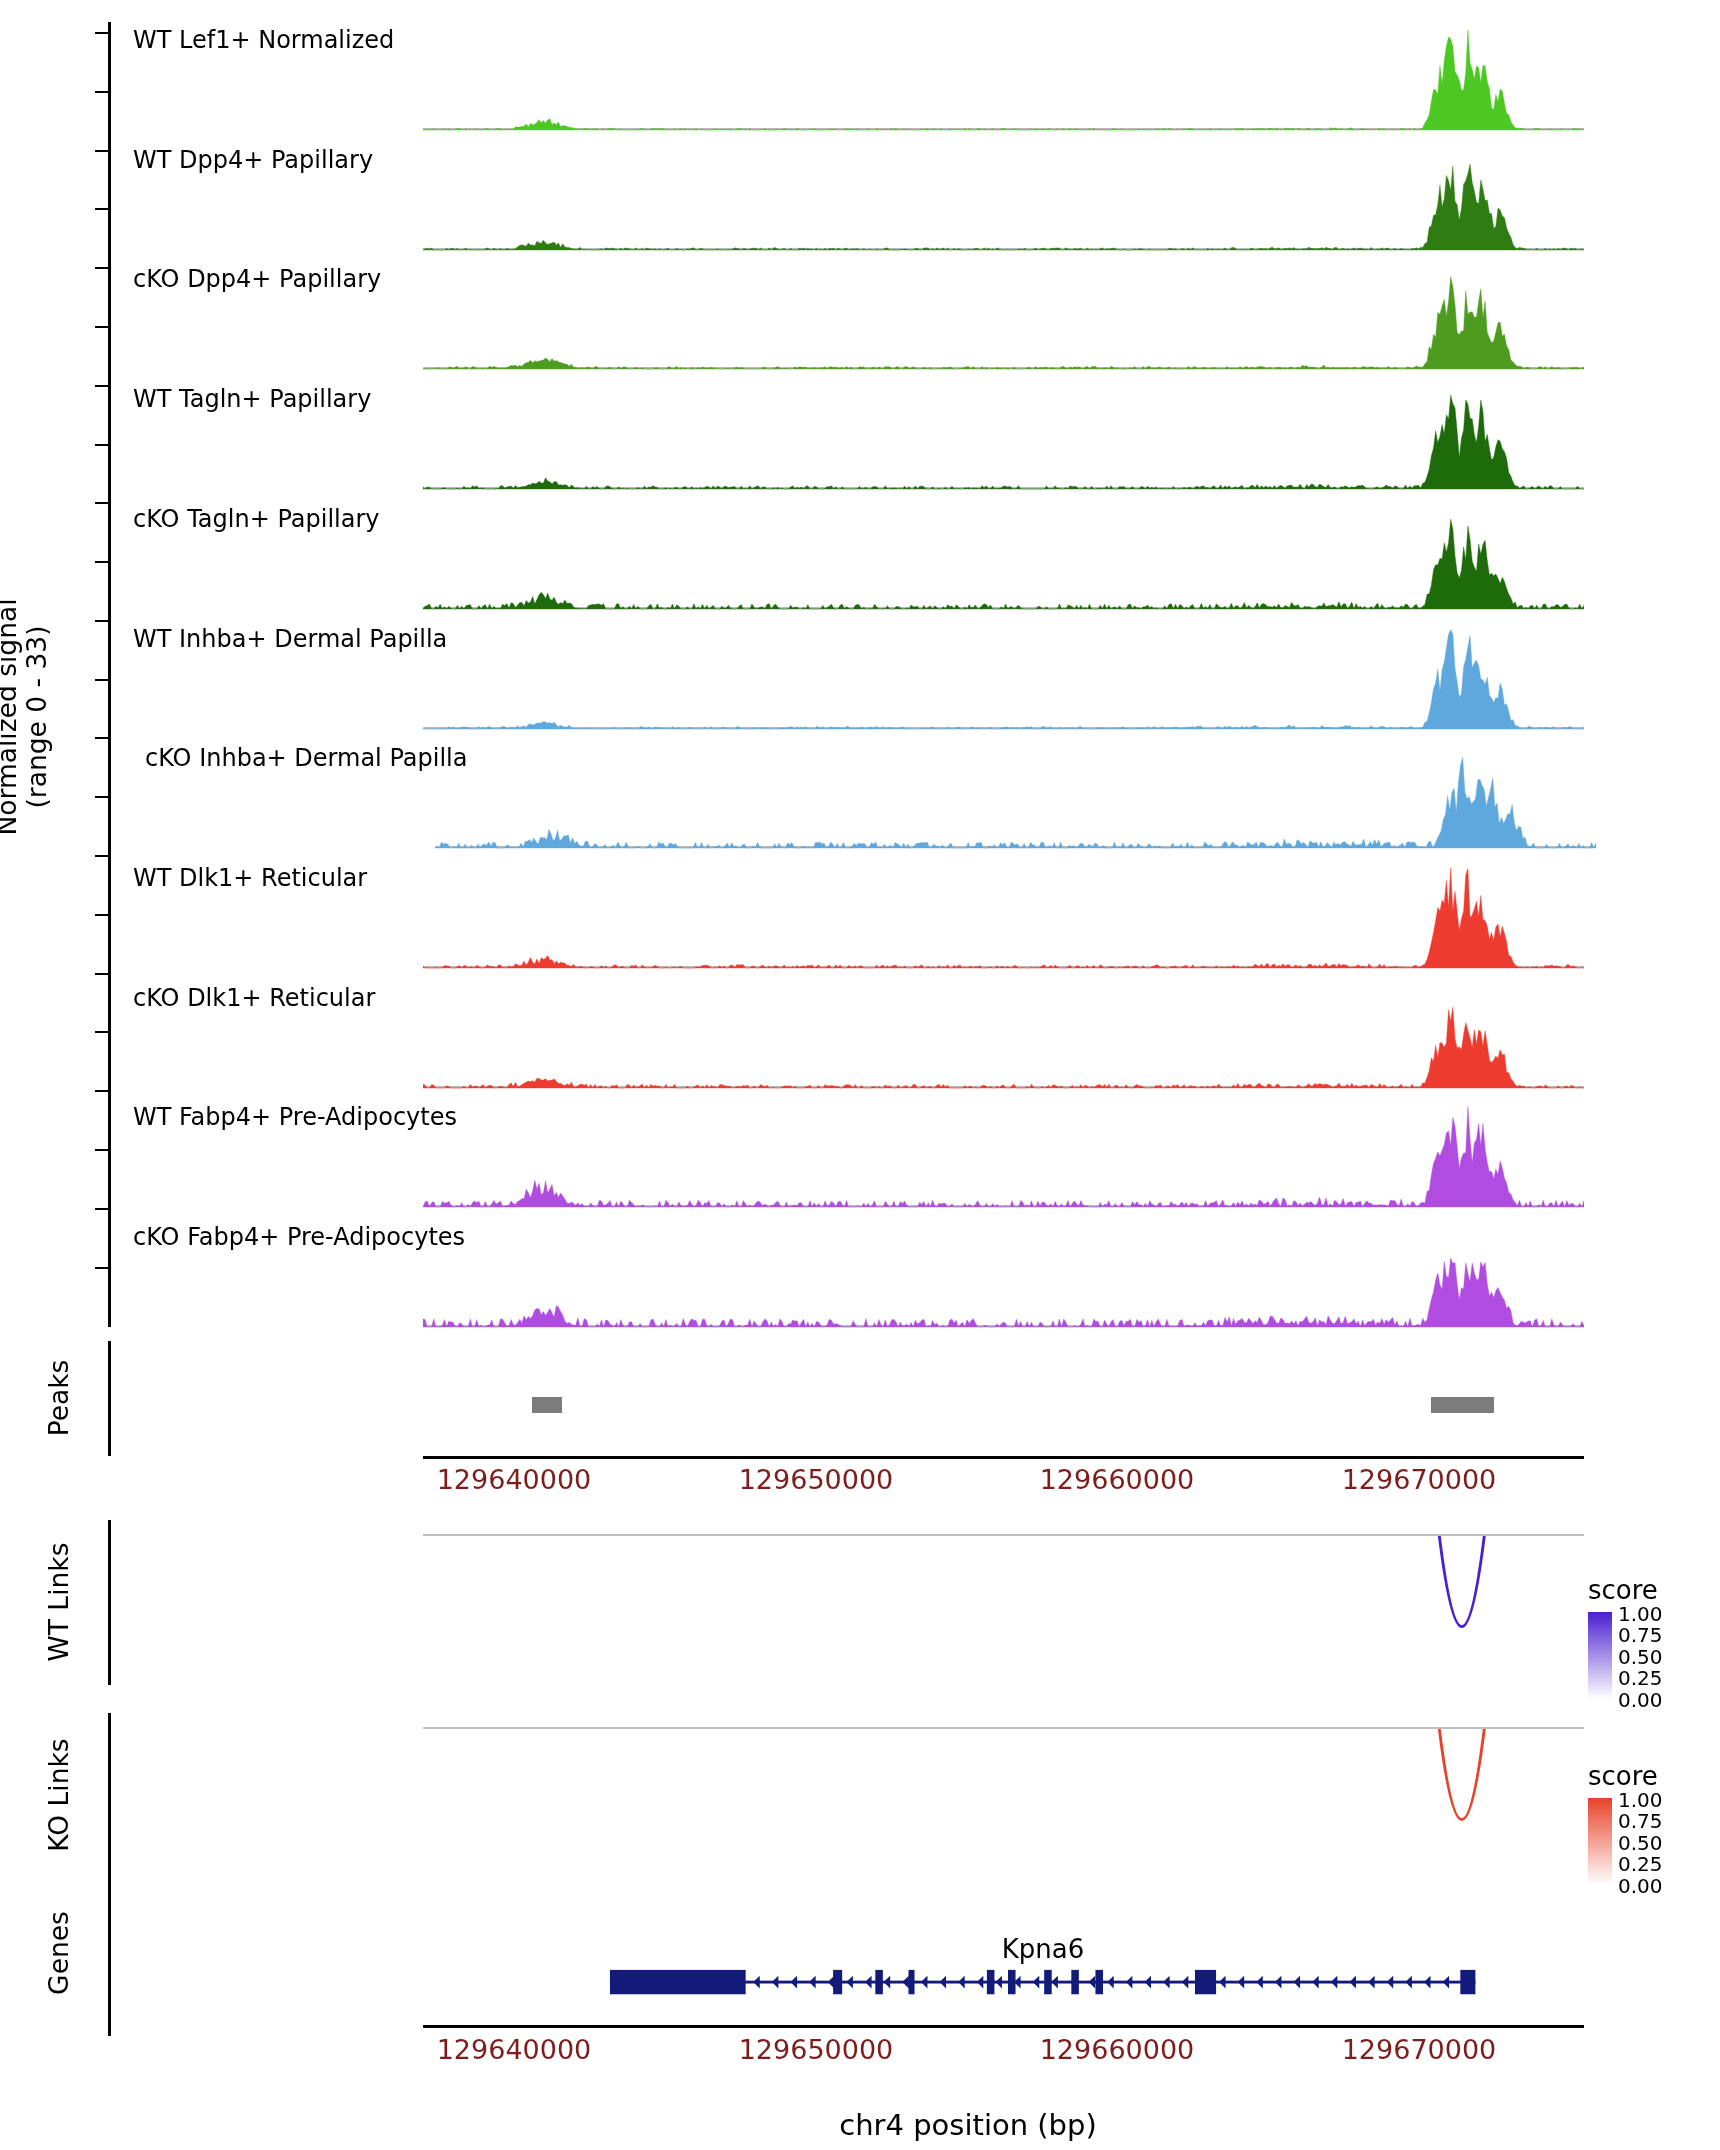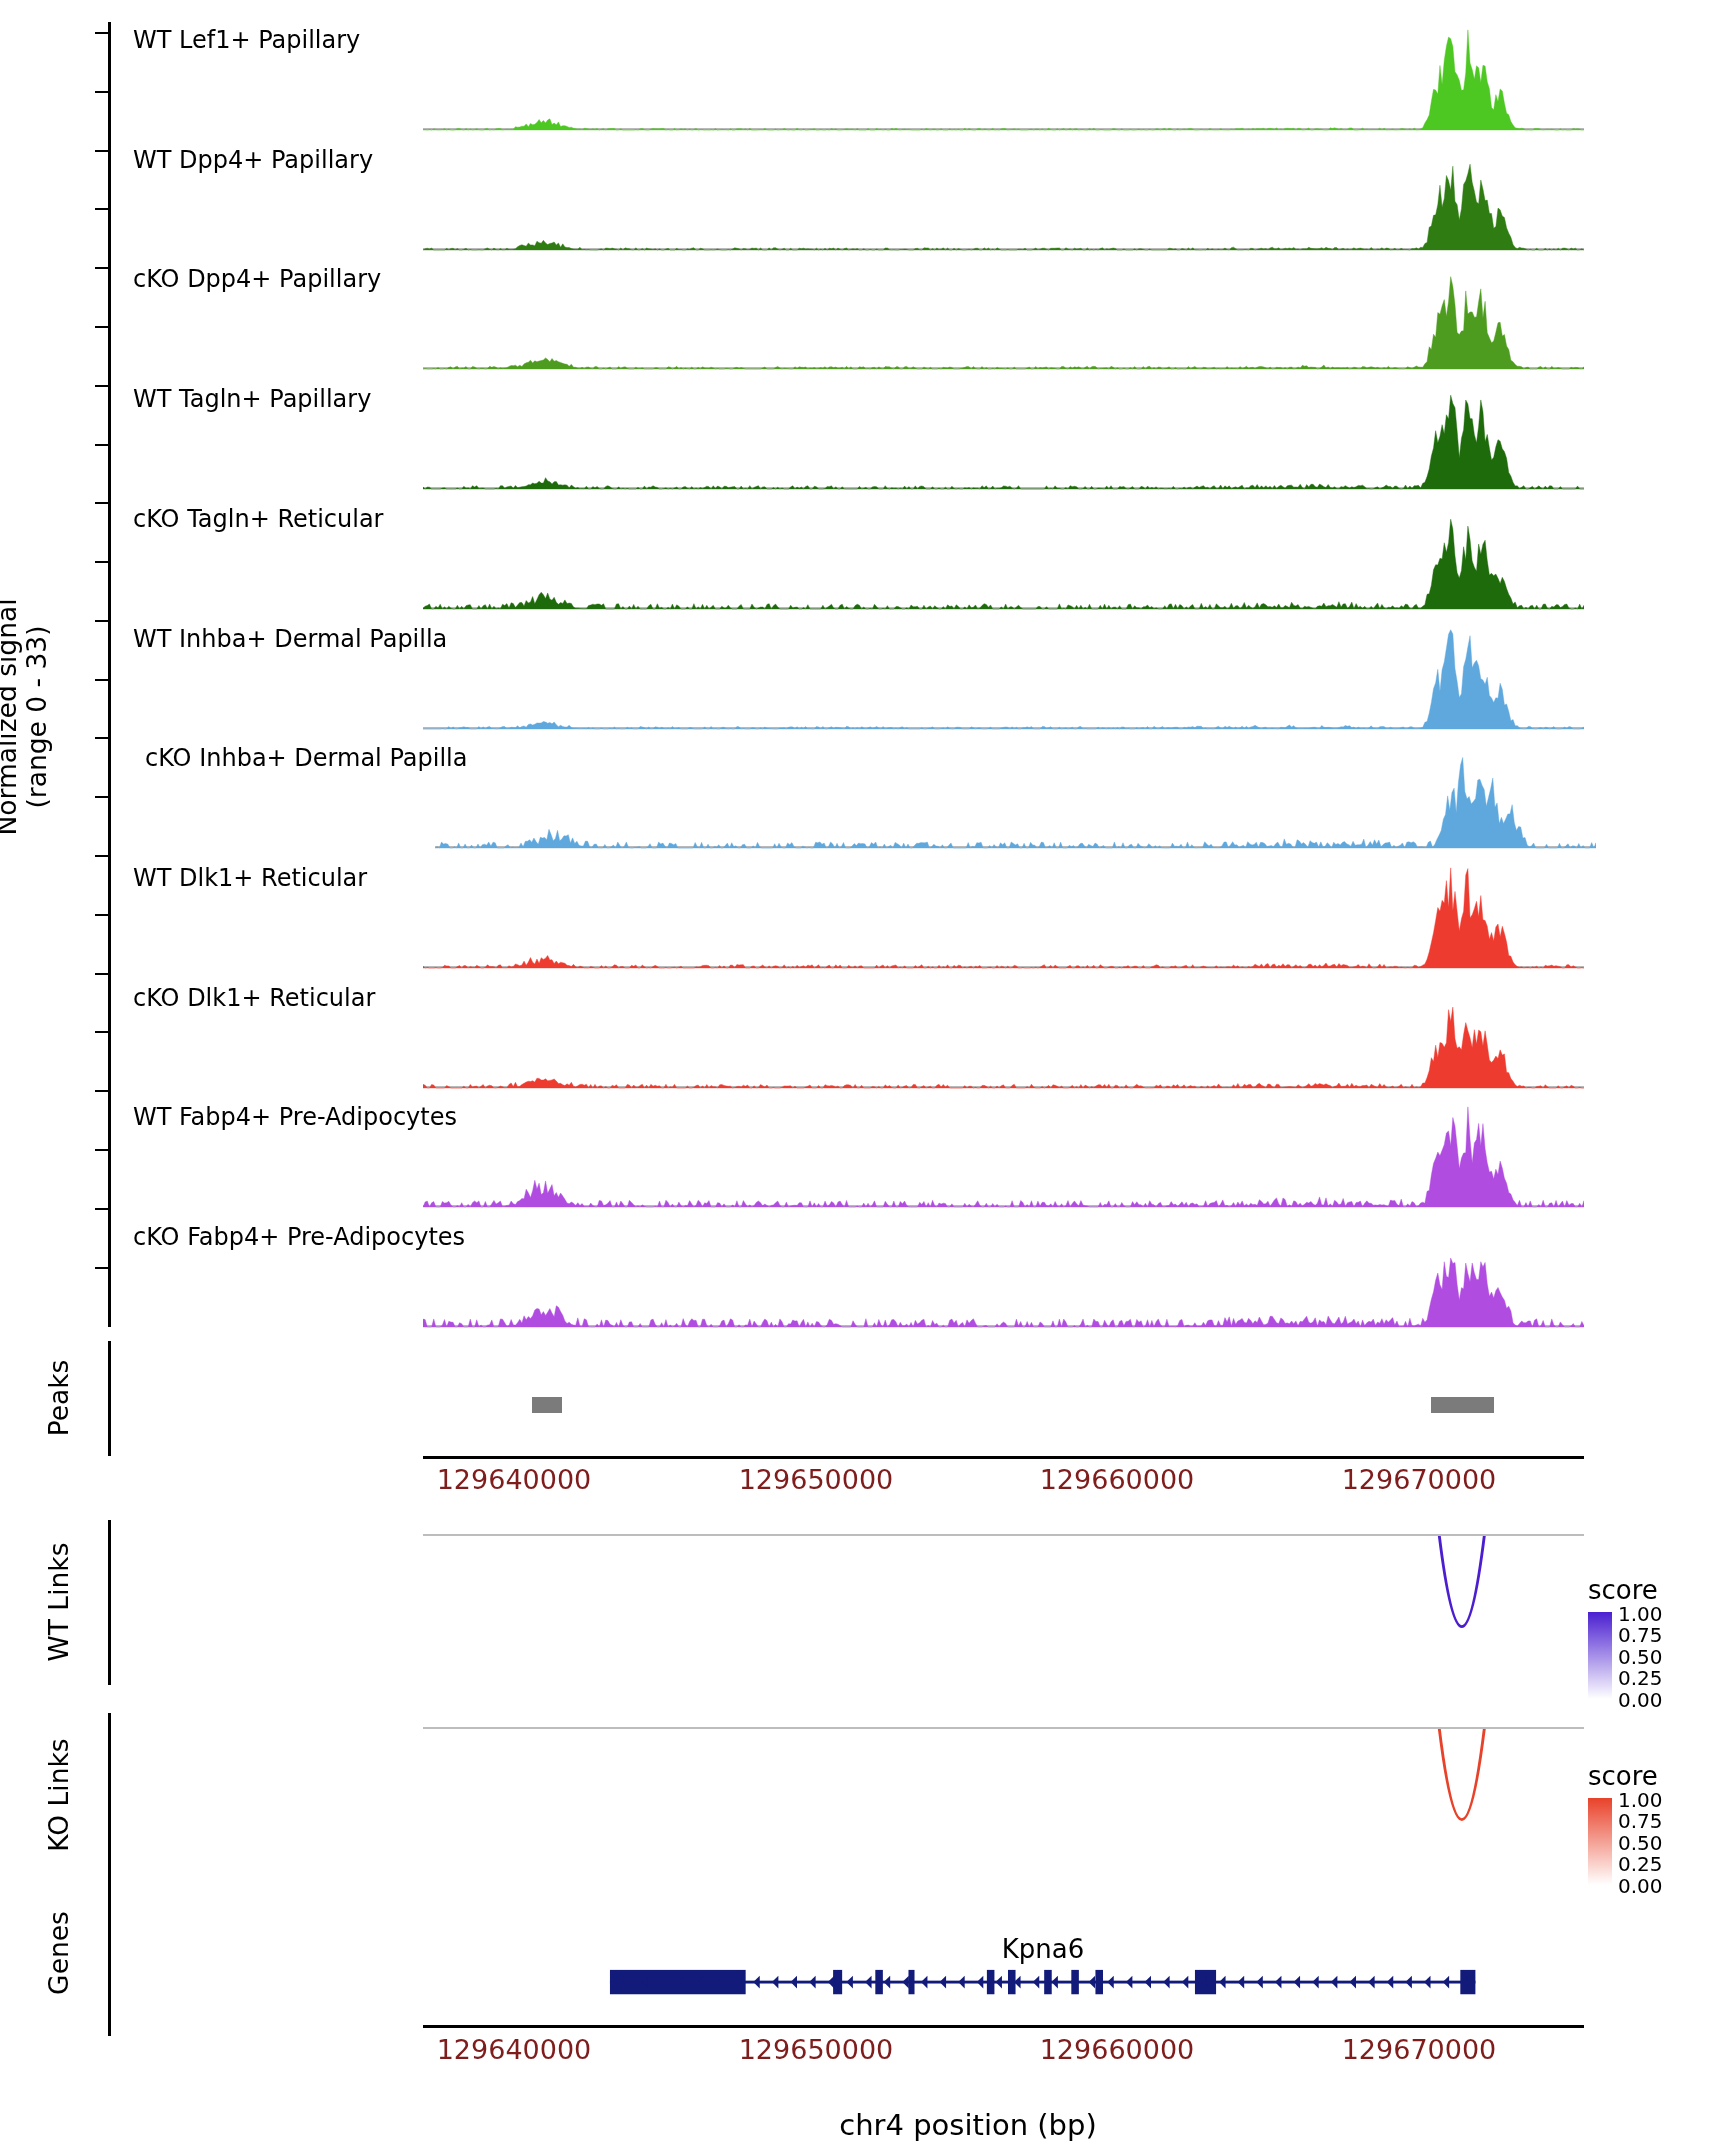--- a/index.html
+++ b/index.html
@@ -112,21 +112,21 @@
         <div class="cov-tick" style="top: 892px;"></div>
         <div class="cov-tick" style="top: 951px;"></div>
         <div class="cov-tick" style="top: 1009px;"></div>
         <div class="cov-tick" style="top: 1068px;"></div>
         <div class="cov-tick" style="top: 1127px;"></div>
         <div class="cov-tick" style="top: 1186px;"></div>
         <div class="cov-tick" style="top: 1245px;"></div>
       </div>
     <div id="tracks">
         <div class="track" style="top: 0px;">
-          <div class="track-label">WT Lef1+ Papillary</div>
+          <div class="track-label">WT Lef1+ Normalized</div>
           <div class="track-plot">
             <div class="baseline"></div>
             <svg viewBox="0 0 1620 165" preserveAspectRatio="none">
               <path d="M0,151 L0.0,150.6 L3.0,150.4 L6.0,151.0 L9.0,150.0 L12.0,151.0 L15.0,149.4 L18.0,150.3 L21.0,150.7 L24.0,150.6 L27.0,150.4 L30.0,149.1 L33.0,151.0 L36.0,149.5 L39.0,151.0 L42.0,151.0 L45.0,150.6 L48.0,148.8 L51.0,148.8 L54.0,150.2 L57.0,151.0 L60.0,149.0 L63.0,151.0 L66.0,149.5 L69.0,151.0 L72.0,150.4 L75.0,149.1 L78.0,150.6 L81.0,151.0 L84.0,151.0 L87.0,149.2 L90.0,148.8 L93.0,151.0 L96.0,150.3 L99.0,150.9 L102.0,149.4 L105.0,149.0 L108.0,148.8 L111.0,150.8 L114.0,150.3 L117.0,149.9 L120.0,150.3 L123.0,150.0 L126.0,149.9 L129.0,146.4 L132.0,147.1 L135.0,146.9 L138.0,145.6 L141.0,145.9 L144.0,142.5 L147.0,146.4 L150.0,141.8 L153.0,143.6 L156.0,143.1 L159.0,140.4 L162.0,136.4 L165.0,140.9 L168.0,137.7 L171.0,141.4 L174.0,137.1 L177.0,135.4 L180.0,143.2 L183.0,141.4 L186.0,143.6 L189.0,139.8 L192.0,146.2 L195.0,144.9 L198.0,145.0 L201.0,146.1 L204.0,147.4 L207.0,147.0 L210.0,148.5 L213.0,149.1 L216.0,149.8 L219.0,149.5 L222.0,150.6 L225.0,148.7 L228.0,148.8 L231.0,149.6 L234.0,150.1 L237.0,149.4 L240.0,149.9 L243.0,149.0 L246.0,151.0 L249.0,149.7 L252.0,149.1 L255.0,151.0 L258.0,149.3 L261.0,148.9 L264.0,148.9 L267.0,148.9 L270.0,151.0 L273.0,150.6 L276.0,149.4 L279.0,151.0 L282.0,151.0 L285.0,151.0 L288.0,151.0 L291.0,151.0 L294.0,151.0 L297.0,150.3 L300.0,151.0 L303.0,149.4 L306.0,148.9 L309.0,150.4 L312.0,151.0 L315.0,151.0 L318.0,149.7 L321.0,148.9 L324.0,149.3 L327.0,149.3 L330.0,149.4 L333.0,149.0 L336.0,148.9 L339.0,151.0 L342.0,150.1 L345.0,151.0 L348.0,151.0 L351.0,148.9 L354.0,151.0 L357.0,150.4 L360.0,149.2 L363.0,150.0 L366.0,149.3 L369.0,151.0 L372.0,149.5 L375.0,151.0 L378.0,150.2 L381.0,148.8 L384.0,151.0 L387.0,150.3 L390.0,150.4 L393.0,151.0 L396.0,150.6 L399.0,151.0 L402.0,150.4 L405.0,151.0 L408.0,149.0 L411.0,151.0 L414.0,150.5 L417.0,150.1 L420.0,150.4 L423.0,150.3 L426.0,151.0 L429.0,149.4 L432.0,151.0 L435.0,151.0 L438.0,149.3 L441.0,149.4 L444.0,149.1 L447.0,150.5 L450.0,149.3 L453.0,151.0 L456.0,148.7 L459.0,151.0 L462.0,151.0 L465.0,151.0 L468.0,150.6 L471.0,150.5 L474.0,150.6 L477.0,148.9 L480.0,150.6 L483.0,151.0 L486.0,151.0 L489.0,151.0 L492.0,149.5 L495.0,151.0 L498.0,150.5 L501.0,150.5 L504.0,148.8 L507.0,150.3 L510.0,151.0 L513.0,150.3 L516.0,151.0 L519.0,151.0 L522.0,148.7 L525.0,150.5 L528.0,151.0 L531.0,149.7 L534.0,151.0 L537.0,151.0 L540.0,149.9 L543.0,150.1 L546.0,149.1 L549.0,151.0 L552.0,151.0 L555.0,150.0 L558.0,151.0 L561.0,151.0 L564.0,150.0 L567.0,151.0 L570.0,148.8 L573.0,150.3 L576.0,149.4 L579.0,151.0 L582.0,151.0 L585.0,150.6 L588.0,150.1 L591.0,149.3 L594.0,149.8 L597.0,149.9 L600.0,149.8 L603.0,151.0 L606.0,148.9 L609.0,151.0 L612.0,151.0 L615.0,151.0 L618.0,151.0 L621.0,149.0 L624.0,151.0 L627.0,151.0 L630.0,151.0 L633.0,148.9 L636.0,150.3 L639.0,150.0 L642.0,151.0 L645.0,149.7 L648.0,151.0 L651.0,151.0 L654.0,148.7 L657.0,150.1 L660.0,148.7 L663.0,150.3 L666.0,151.0 L669.0,150.1 L672.0,149.6 L675.0,150.3 L678.0,149.8 L681.0,150.7 L684.0,151.0 L687.0,151.0 L690.0,151.0 L693.0,151.0 L696.0,149.7 L699.0,151.0 L702.0,149.0 L705.0,149.8 L708.0,151.0 L711.0,149.9 L714.0,149.6 L717.0,151.0 L720.0,150.6 L723.0,149.1 L726.0,151.0 L729.0,151.0 L732.0,151.0 L735.0,149.1 L738.0,151.0 L741.0,149.8 L744.0,151.0 L747.0,149.7 L750.0,151.0 L753.0,151.0 L756.0,148.7 L759.0,151.0 L762.0,148.8 L765.0,150.4 L768.0,151.0 L771.0,151.0 L774.0,149.1 L777.0,148.8 L780.0,151.0 L783.0,149.5 L786.0,149.9 L789.0,151.0 L792.0,150.4 L795.0,148.8 L798.0,151.0 L801.0,150.4 L804.0,151.0 L807.0,149.4 L810.0,148.8 L813.0,149.2 L816.0,151.0 L819.0,150.3 L822.0,150.0 L825.0,149.4 L828.0,150.5 L831.0,149.6 L834.0,151.0 L837.0,151.0 L840.0,151.0 L843.0,151.0 L846.0,150.1 L849.0,149.6 L852.0,151.0 L855.0,149.7 L858.0,149.6 L861.0,151.0 L864.0,149.5 L867.0,151.0 L870.0,150.7 L873.0,148.7 L876.0,150.2 L879.0,151.0 L882.0,151.0 L885.0,149.1 L888.0,151.0 L891.0,149.9 L894.0,149.0 L897.0,151.0 L900.0,150.1 L903.0,149.0 L906.0,151.0 L909.0,149.5 L912.0,149.3 L915.0,151.0 L918.0,150.3 L921.0,150.2 L924.0,151.0 L927.0,151.0 L930.0,148.8 L933.0,150.5 L936.0,148.7 L939.0,151.0 L942.0,151.0 L945.0,150.4 L948.0,150.4 L951.0,151.0 L954.0,151.0 L957.0,151.0 L960.0,151.0 L963.0,149.0 L966.0,149.5 L969.0,150.6 L972.0,151.0 L975.0,149.3 L978.0,151.0 L981.0,151.0 L984.0,151.0 L987.0,150.0 L990.0,151.0 L993.0,151.0 L996.0,150.5 L999.0,149.6 L1002.0,151.0 L1005.0,150.1 L1008.0,151.0 L1011.0,151.0 L1014.0,149.8 L1017.0,150.9 L1020.0,151.0 L1023.0,149.2 L1026.0,149.5 L1029.0,151.0 L1032.0,149.5 L1035.0,149.0 L1038.0,150.9 L1041.0,148.7 L1044.0,149.7 L1047.0,150.9 L1050.0,151.0 L1053.0,149.1 L1056.0,150.9 L1059.0,150.3 L1062.0,149.5 L1065.0,150.2 L1068.0,149.2 L1071.0,148.8 L1074.0,149.7 L1077.0,151.0 L1080.0,150.9 L1083.0,150.7 L1086.0,149.9 L1089.0,150.7 L1092.0,150.7 L1095.0,150.8 L1098.0,148.9 L1101.0,150.5 L1104.0,150.7 L1107.0,150.6 L1110.0,150.7 L1113.0,149.2 L1116.0,150.6 L1119.0,150.6 L1122.0,150.7 L1125.0,150.8 L1128.0,149.8 L1131.0,150.5 L1134.0,149.1 L1137.0,149.3 L1140.0,149.4 L1143.0,148.5 L1146.0,150.4 L1149.0,150.4 L1152.0,149.5 L1155.0,150.4 L1158.0,148.8 L1161.0,149.8 L1164.0,148.9 L1167.0,149.3 L1170.0,149.2 L1173.0,148.7 L1176.0,150.3 L1179.0,149.0 L1182.0,148.7 L1185.0,149.1 L1188.0,149.8 L1191.0,148.1 L1194.0,150.5 L1197.0,149.6 L1200.0,150.7 L1203.0,148.8 L1206.0,148.6 L1209.0,148.9 L1212.0,149.1 L1215.0,148.7 L1218.0,150.9 L1221.0,148.5 L1224.0,148.9 L1227.0,150.8 L1230.0,150.6 L1233.0,149.7 L1236.0,148.2 L1239.0,151.0 L1242.0,150.8 L1245.0,149.3 L1248.0,149.1 L1251.0,149.7 L1254.0,149.8 L1257.0,150.9 L1260.0,150.9 L1263.0,150.7 L1266.0,148.0 L1269.0,148.9 L1272.0,148.0 L1275.0,148.8 L1278.0,150.0 L1281.0,149.0 L1284.0,150.3 L1287.0,150.7 L1290.0,150.0 L1293.0,148.1 L1296.0,148.1 L1299.0,150.8 L1302.0,151.0 L1305.0,150.7 L1308.0,150.1 L1311.0,148.4 L1314.0,150.4 L1317.0,149.8 L1320.0,150.5 L1323.0,150.4 L1326.0,150.2 L1329.0,150.3 L1332.0,150.3 L1335.0,148.4 L1338.0,150.5 L1341.0,148.6 L1344.0,150.7 L1347.0,150.6 L1350.0,150.4 L1353.0,149.7 L1356.0,150.8 L1359.0,150.5 L1362.0,150.5 L1365.0,148.8 L1368.0,149.2 L1371.0,149.9 L1374.0,150.5 L1377.0,149.2 L1380.0,150.9 L1383.0,148.3 L1386.0,150.6 L1389.0,150.6 L1392.0,149.5 L1395.0,147.7 L1398.0,141.3 L1401.0,136.5 L1404.0,130.1 L1407.0,111.0 L1410.0,94.2 L1413.0,95.2 L1416.0,100.7 L1419.0,60.8 L1422.0,87.5 L1425.0,53.8 L1428.0,33.8 L1431.0,21.1 L1434.0,23.4 L1437.0,34.2 L1440.0,69.4 L1443.0,74.1 L1446.0,81.6 L1449.0,95.5 L1452.0,94.8 L1455.0,70.8 L1458.0,11.0 L1461.0,57.3 L1464.0,66.3 L1467.0,80.2 L1470.0,61.3 L1473.0,64.0 L1476.0,84.6 L1479.0,60.6 L1482.0,61.7 L1485.0,83.4 L1488.0,93.2 L1491.0,119.5 L1494.0,122.8 L1497.0,101.6 L1500.0,111.1 L1503.0,93.6 L1506.0,96.4 L1509.0,113.7 L1512.0,127.6 L1515.0,129.7 L1518.0,139.2 L1521.0,144.1 L1524.0,148.0 L1527.0,148.6 L1530.0,149.3 L1533.0,148.4 L1536.0,149.4 L1539.0,151.0 L1542.0,150.5 L1545.0,151.0 L1548.0,151.0 L1551.0,148.9 L1554.0,149.0 L1557.0,148.8 L1560.0,150.3 L1563.0,150.7 L1566.0,150.3 L1569.0,149.8 L1572.0,150.2 L1575.0,149.7 L1578.0,150.4 L1581.0,151.0 L1584.0,151.0 L1587.0,149.3 L1590.0,151.0 L1593.0,150.2 L1596.0,151.0 L1599.0,151.0 L1602.0,151.0 L1605.0,148.8 L1608.0,149.6 L1611.0,149.2 L1614.0,149.6 L1617.0,151.0 L1620.0,150.5 L1620,151 Z" fill="#4dc721" stroke="#4dc721" stroke-width="0.6"></path>
             </svg>
           </div>
         </div>
         <div class="track" style="top: 120px;">
           <div class="track-label">WT Dpp4+ Papillary</div>
           <div class="track-plot">
@@ -148,21 +148,21 @@
         <div class="track" style="top: 359px;">
           <div class="track-label">WT Tagln+ Papillary</div>
           <div class="track-plot">
             <div class="baseline"></div>
             <svg viewBox="0 0 1620 165" preserveAspectRatio="none">
               <path d="M0,151 L0.0,148.2 L3.0,151.0 L6.0,148.3 L9.0,148.4 L12.0,151.0 L15.0,151.0 L18.0,151.0 L21.0,151.0 L24.0,151.0 L27.0,149.7 L30.0,149.3 L33.0,151.0 L36.0,151.0 L39.0,151.0 L42.0,151.0 L45.0,151.0 L48.0,149.7 L51.0,151.0 L54.0,151.0 L57.0,147.2 L60.0,149.9 L63.0,149.3 L66.0,151.0 L69.0,146.4 L72.0,148.3 L75.0,146.3 L78.0,150.3 L81.0,149.8 L84.0,149.6 L87.0,151.0 L90.0,151.0 L93.0,151.0 L96.0,151.0 L99.0,151.0 L102.0,150.0 L105.0,150.9 L108.0,146.5 L111.0,146.4 L114.0,149.9 L117.0,148.1 L120.0,147.4 L123.0,146.7 L126.0,150.1 L129.0,146.1 L132.0,149.2 L135.0,148.5 L138.0,147.7 L141.0,147.6 L144.0,146.9 L147.0,144.9 L150.0,145.1 L153.0,142.7 L156.0,143.8 L159.0,142.9 L162.0,140.2 L165.0,142.7 L168.0,142.8 L171.0,135.2 L174.0,139.7 L177.0,141.0 L180.0,143.9 L183.0,140.8 L186.0,140.7 L189.0,145.5 L192.0,145.0 L195.0,145.6 L198.0,145.2 L201.0,145.6 L204.0,149.3 L207.0,145.5 L210.0,147.7 L213.0,150.0 L216.0,148.8 L219.0,150.6 L222.0,150.4 L225.0,150.7 L228.0,147.0 L231.0,150.9 L234.0,150.9 L237.0,147.6 L240.0,149.5 L243.0,147.4 L246.0,150.3 L249.0,151.0 L252.0,151.0 L255.0,147.5 L258.0,146.3 L261.0,148.0 L264.0,150.3 L267.0,151.0 L270.0,151.0 L273.0,147.9 L276.0,151.0 L279.0,149.8 L282.0,151.0 L285.0,150.1 L288.0,151.0 L291.0,151.0 L294.0,151.0 L297.0,151.0 L300.0,148.5 L303.0,151.0 L306.0,151.0 L309.0,146.7 L312.0,151.0 L315.0,148.2 L318.0,148.4 L321.0,146.5 L324.0,148.2 L327.0,148.8 L330.0,151.0 L333.0,151.0 L336.0,150.4 L339.0,149.4 L342.0,151.0 L345.0,149.9 L348.0,151.0 L351.0,149.5 L354.0,148.2 L357.0,151.0 L360.0,151.0 L363.0,148.3 L366.0,147.5 L369.0,149.8 L372.0,151.0 L375.0,147.6 L378.0,151.0 L381.0,149.5 L384.0,151.0 L387.0,148.9 L390.0,150.2 L393.0,148.9 L396.0,147.1 L399.0,147.7 L402.0,151.0 L405.0,146.5 L408.0,150.2 L411.0,146.9 L414.0,148.1 L417.0,151.0 L420.0,147.2 L423.0,147.2 L426.0,149.2 L429.0,148.5 L432.0,148.0 L435.0,147.5 L438.0,151.0 L441.0,151.0 L444.0,146.9 L447.0,151.0 L450.0,149.9 L453.0,151.0 L456.0,146.3 L459.0,151.0 L462.0,148.8 L465.0,147.6 L468.0,146.3 L471.0,151.0 L474.0,148.1 L477.0,148.0 L480.0,151.0 L483.0,151.0 L486.0,151.0 L489.0,149.0 L492.0,151.0 L495.0,148.5 L498.0,151.0 L501.0,149.5 L504.0,151.0 L507.0,151.0 L510.0,151.0 L513.0,148.3 L516.0,146.5 L519.0,151.0 L522.0,148.3 L525.0,150.1 L528.0,148.1 L531.0,151.0 L534.0,147.4 L537.0,146.5 L540.0,151.0 L543.0,151.0 L546.0,147.2 L549.0,148.0 L552.0,151.0 L555.0,151.0 L558.0,151.0 L561.0,150.4 L564.0,147.5 L567.0,147.8 L570.0,146.5 L573.0,151.0 L576.0,147.8 L579.0,151.0 L582.0,151.0 L585.0,147.8 L588.0,151.0 L591.0,151.0 L594.0,151.0 L597.0,151.0 L600.0,151.0 L603.0,151.0 L606.0,151.0 L609.0,147.3 L612.0,151.0 L615.0,150.1 L618.0,148.6 L621.0,151.0 L624.0,151.0 L627.0,148.1 L630.0,147.5 L633.0,148.0 L636.0,151.0 L639.0,151.0 L642.0,151.0 L645.0,146.4 L648.0,150.3 L651.0,151.0 L654.0,149.3 L657.0,150.0 L660.0,149.6 L663.0,151.0 L666.0,149.8 L669.0,151.0 L672.0,146.9 L675.0,151.0 L678.0,147.6 L681.0,151.0 L684.0,151.0 L687.0,146.6 L690.0,151.0 L693.0,147.4 L696.0,146.7 L699.0,147.8 L702.0,151.0 L705.0,151.0 L708.0,151.0 L711.0,147.8 L714.0,151.0 L717.0,151.0 L720.0,149.7 L723.0,151.0 L726.0,151.0 L729.0,148.5 L732.0,151.0 L735.0,151.0 L738.0,147.1 L741.0,150.4 L744.0,151.0 L747.0,150.3 L750.0,151.0 L753.0,151.0 L756.0,149.1 L759.0,149.8 L762.0,148.8 L765.0,151.0 L768.0,149.4 L771.0,149.8 L774.0,149.8 L777.0,151.0 L780.0,146.4 L783.0,149.1 L786.0,146.6 L789.0,151.0 L792.0,150.4 L795.0,146.8 L798.0,151.0 L801.0,150.0 L804.0,150.0 L807.0,149.3 L810.0,146.7 L813.0,147.0 L816.0,148.3 L819.0,147.0 L822.0,149.9 L825.0,151.0 L828.0,149.8 L831.0,146.3 L834.0,151.0 L837.0,151.0 L840.0,151.0 L843.0,151.0 L846.0,151.0 L849.0,151.0 L852.0,151.0 L855.0,151.0 L858.0,151.0 L861.0,151.0 L864.0,151.0 L867.0,151.0 L870.0,146.5 L873.0,151.0 L876.0,149.8 L879.0,151.0 L882.0,146.6 L885.0,149.9 L888.0,150.1 L891.0,151.0 L894.0,151.0 L897.0,148.9 L900.0,151.0 L903.0,146.3 L906.0,147.7 L909.0,147.2 L912.0,147.8 L915.0,151.0 L918.0,151.0 L921.0,150.3 L924.0,147.4 L927.0,151.0 L930.0,151.0 L933.0,147.2 L936.0,151.0 L939.0,151.0 L942.0,149.5 L945.0,149.8 L948.0,150.4 L951.0,151.0 L954.0,146.7 L957.0,151.0 L960.0,146.3 L963.0,151.0 L966.0,151.0 L969.0,151.0 L972.0,147.4 L975.0,148.1 L978.0,147.4 L981.0,150.4 L984.0,151.0 L987.0,149.7 L990.0,147.4 L993.0,151.0 L996.0,151.0 L999.0,150.9 L1002.0,147.3 L1005.0,148.3 L1008.0,150.9 L1011.0,146.8 L1014.0,150.2 L1017.0,148.7 L1020.0,150.3 L1023.0,147.8 L1026.0,150.9 L1029.0,149.9 L1032.0,150.0 L1035.0,150.8 L1038.0,150.7 L1041.0,150.0 L1044.0,150.9 L1047.0,147.3 L1050.0,150.9 L1053.0,150.9 L1056.0,150.0 L1059.0,150.6 L1062.0,148.2 L1065.0,150.5 L1068.0,148.9 L1071.0,148.4 L1074.0,150.8 L1077.0,148.7 L1080.0,146.9 L1083.0,149.0 L1086.0,147.4 L1089.0,146.4 L1092.0,149.4 L1095.0,148.5 L1098.0,150.6 L1101.0,147.9 L1104.0,146.3 L1107.0,150.2 L1110.0,150.0 L1113.0,145.4 L1116.0,150.7 L1119.0,146.6 L1122.0,149.0 L1125.0,146.6 L1128.0,150.8 L1131.0,148.9 L1134.0,147.9 L1137.0,149.6 L1140.0,147.5 L1143.0,145.8 L1146.0,150.9 L1149.0,149.3 L1152.0,149.5 L1155.0,146.3 L1158.0,145.6 L1161.0,149.2 L1164.0,144.7 L1167.0,150.0 L1170.0,146.5 L1173.0,149.6 L1176.0,146.4 L1179.0,149.3 L1182.0,147.2 L1185.0,150.5 L1188.0,146.1 L1191.0,150.2 L1194.0,147.5 L1197.0,145.7 L1200.0,147.9 L1203.0,150.1 L1206.0,146.6 L1209.0,145.9 L1212.0,145.6 L1215.0,148.4 L1218.0,148.2 L1221.0,148.6 L1224.0,144.4 L1227.0,148.8 L1230.0,150.9 L1233.0,144.8 L1236.0,148.1 L1239.0,144.5 L1242.0,144.4 L1245.0,147.7 L1248.0,148.7 L1251.0,144.2 L1254.0,145.6 L1257.0,147.8 L1260.0,149.0 L1263.0,144.7 L1266.0,148.9 L1269.0,149.5 L1272.0,147.8 L1275.0,150.2 L1278.0,150.5 L1281.0,147.6 L1284.0,148.4 L1287.0,146.3 L1290.0,148.1 L1293.0,149.6 L1296.0,147.7 L1299.0,149.0 L1302.0,148.0 L1305.0,146.0 L1308.0,146.3 L1311.0,145.6 L1314.0,147.9 L1317.0,150.6 L1320.0,150.3 L1323.0,151.0 L1326.0,150.7 L1329.0,148.9 L1332.0,148.0 L1335.0,150.6 L1338.0,149.4 L1341.0,148.0 L1344.0,145.5 L1347.0,147.6 L1350.0,147.5 L1353.0,149.8 L1356.0,146.8 L1359.0,147.1 L1362.0,150.4 L1365.0,150.9 L1368.0,150.4 L1371.0,145.4 L1374.0,150.7 L1377.0,146.8 L1380.0,150.0 L1383.0,146.4 L1386.0,146.6 L1389.0,145.9 L1392.0,149.6 L1395.0,143.1 L1398.0,141.6 L1401.0,133.7 L1404.0,123.1 L1407.0,104.7 L1410.0,93.8 L1413.0,69.5 L1416.0,86.5 L1419.0,77.2 L1422.0,61.1 L1425.0,73.9 L1428.0,47.2 L1431.0,53.2 L1434.0,19.8 L1437.0,31.4 L1440.0,37.4 L1443.0,70.2 L1446.0,107.2 L1449.0,80.2 L1452.0,68.0 L1455.0,26.6 L1458.0,32.0 L1461.0,52.6 L1464.0,52.8 L1467.0,74.7 L1470.0,86.4 L1473.0,63.3 L1476.0,26.5 L1479.0,42.7 L1482.0,85.1 L1485.0,74.7 L1488.0,93.6 L1491.0,110.6 L1494.0,106.6 L1497.0,92.1 L1500.0,82.0 L1503.0,84.1 L1506.0,94.7 L1509.0,98.9 L1512.0,108.0 L1515.0,127.8 L1518.0,133.1 L1521.0,141.6 L1524.0,146.7 L1527.0,146.6 L1530.0,150.4 L1533.0,148.6 L1536.0,146.3 L1539.0,151.0 L1542.0,151.0 L1545.0,149.3 L1548.0,147.2 L1551.0,151.0 L1554.0,148.8 L1557.0,146.6 L1560.0,149.4 L1563.0,151.0 L1566.0,146.9 L1569.0,150.4 L1572.0,146.4 L1575.0,146.7 L1578.0,151.0 L1581.0,151.0 L1584.0,151.0 L1587.0,147.6 L1590.0,151.0 L1593.0,151.0 L1596.0,151.0 L1599.0,151.0 L1602.0,151.0 L1605.0,151.0 L1608.0,151.0 L1611.0,146.8 L1614.0,151.0 L1617.0,151.0 L1620.0,151.0 L1620,151 Z" fill="#1e6b0c" stroke="#1e6b0c" stroke-width="0.6"></path>
             </svg>
           </div>
         </div>
         <div class="track" style="top: 479px;">
-          <div class="track-label">cKO Tagln+ Reticular</div>
+          <div class="track-label">cKO Tagln+ Papillary</div>
           <div class="track-plot">
             <div class="baseline"></div>
             <svg viewBox="0 0 1620 165" preserveAspectRatio="none">
               <path d="M0,151 L0.0,150.0 L3.0,147.2 L6.0,146.2 L9.0,144.0 L12.0,151.0 L15.0,151.0 L18.0,147.1 L21.0,149.6 L24.0,144.3 L27.0,151.0 L30.0,147.7 L33.0,151.0 L36.0,147.1 L39.0,149.8 L42.0,151.0 L45.0,151.0 L48.0,145.9 L51.0,151.0 L54.0,147.2 L57.0,151.0 L60.0,146.4 L63.0,145.4 L66.0,145.0 L69.0,151.0 L72.0,151.0 L75.0,151.0 L78.0,146.2 L81.0,151.0 L84.0,146.6 L87.0,144.9 L90.0,151.0 L93.0,144.0 L96.0,150.9 L99.0,147.0 L102.0,150.8 L105.0,149.5 L108.0,150.7 L111.0,144.4 L114.0,146.2 L117.0,143.5 L120.0,149.6 L123.0,142.3 L126.0,143.5 L129.0,149.0 L132.0,145.5 L135.0,142.0 L138.0,142.1 L141.0,146.7 L144.0,139.2 L147.0,142.6 L150.0,141.1 L153.0,133.5 L156.0,143.8 L159.0,137.7 L162.0,131.2 L165.0,127.6 L168.0,131.2 L171.0,136.5 L174.0,128.6 L177.0,137.0 L180.0,138.8 L183.0,134.6 L186.0,141.5 L189.0,144.5 L192.0,142.0 L195.0,143.2 L198.0,138.3 L201.0,143.5 L204.0,142.7 L207.0,143.2 L210.0,148.3 L213.0,149.9 L216.0,149.8 L219.0,150.3 L222.0,150.6 L225.0,150.7 L228.0,150.6 L231.0,146.2 L234.0,145.5 L237.0,144.3 L240.0,145.0 L243.0,144.0 L246.0,144.1 L249.0,145.8 L252.0,143.7 L255.0,151.0 L258.0,151.0 L261.0,151.0 L264.0,151.0 L267.0,151.0 L270.0,143.9 L273.0,143.8 L276.0,151.0 L279.0,147.5 L282.0,151.0 L285.0,151.0 L288.0,146.8 L291.0,151.0 L294.0,144.6 L297.0,151.0 L300.0,147.0 L303.0,151.0 L306.0,151.0 L309.0,151.0 L312.0,151.0 L315.0,146.5 L318.0,144.4 L321.0,151.0 L324.0,151.0 L327.0,143.6 L330.0,149.8 L333.0,148.7 L336.0,151.0 L339.0,151.0 L342.0,148.4 L345.0,151.0 L348.0,144.2 L351.0,151.0 L354.0,145.2 L357.0,147.0 L360.0,151.0 L363.0,151.0 L366.0,151.0 L369.0,147.9 L372.0,151.0 L375.0,151.0 L378.0,143.6 L381.0,151.0 L384.0,147.8 L387.0,151.0 L390.0,144.5 L393.0,151.0 L396.0,145.9 L399.0,151.0 L402.0,148.4 L405.0,145.9 L408.0,151.0 L411.0,151.0 L414.0,151.0 L417.0,147.0 L420.0,149.6 L423.0,149.7 L426.0,145.6 L429.0,149.7 L432.0,151.0 L435.0,151.0 L438.0,151.0 L441.0,147.0 L444.0,144.7 L447.0,151.0 L450.0,151.0 L453.0,151.0 L456.0,151.0 L459.0,144.1 L462.0,148.4 L465.0,151.0 L468.0,149.7 L471.0,148.3 L474.0,148.3 L477.0,151.0 L480.0,144.6 L483.0,143.6 L486.0,151.0 L489.0,146.5 L492.0,144.2 L495.0,148.1 L498.0,151.0 L501.0,151.0 L504.0,151.0 L507.0,151.0 L510.0,151.0 L513.0,145.6 L516.0,149.5 L519.0,148.6 L522.0,148.2 L525.0,151.0 L528.0,151.0 L531.0,148.9 L534.0,151.0 L537.0,145.0 L540.0,151.0 L543.0,151.0 L546.0,151.0 L549.0,151.0 L552.0,151.0 L555.0,151.0 L558.0,145.8 L561.0,151.0 L564.0,148.8 L567.0,146.9 L570.0,144.4 L573.0,149.6 L576.0,151.0 L579.0,151.0 L582.0,145.8 L585.0,144.3 L588.0,151.0 L591.0,147.6 L594.0,150.0 L597.0,151.0 L600.0,151.0 L603.0,146.2 L606.0,144.4 L609.0,145.7 L612.0,151.0 L615.0,148.2 L618.0,151.0 L621.0,151.0 L624.0,150.1 L627.0,151.0 L630.0,144.4 L633.0,147.9 L636.0,151.0 L639.0,151.0 L642.0,150.0 L645.0,151.0 L648.0,146.3 L651.0,151.0 L654.0,151.0 L657.0,151.0 L660.0,147.5 L663.0,147.5 L666.0,149.3 L669.0,151.0 L672.0,151.0 L675.0,149.4 L678.0,151.0 L681.0,145.5 L684.0,147.8 L687.0,147.9 L690.0,147.1 L693.0,151.0 L696.0,151.0 L699.0,145.9 L702.0,151.0 L705.0,148.1 L708.0,146.7 L711.0,151.0 L714.0,146.5 L717.0,148.9 L720.0,151.0 L723.0,151.0 L726.0,147.6 L729.0,151.0 L732.0,145.2 L735.0,147.5 L738.0,146.7 L741.0,151.0 L744.0,145.2 L747.0,147.4 L750.0,151.0 L753.0,151.0 L756.0,148.0 L759.0,151.0 L762.0,145.2 L765.0,149.3 L768.0,148.6 L771.0,145.3 L774.0,151.0 L777.0,149.5 L780.0,146.2 L783.0,143.6 L786.0,144.7 L789.0,148.7 L792.0,145.3 L795.0,151.0 L798.0,151.0 L801.0,151.0 L804.0,151.0 L807.0,147.9 L810.0,151.0 L813.0,144.0 L816.0,151.0 L819.0,147.9 L822.0,148.0 L825.0,151.0 L828.0,148.2 L831.0,145.7 L834.0,148.9 L837.0,151.0 L840.0,151.0 L843.0,151.0 L846.0,151.0 L849.0,151.0 L852.0,151.0 L855.0,151.0 L858.0,147.5 L861.0,147.5 L864.0,151.0 L867.0,151.0 L870.0,147.8 L873.0,151.0 L876.0,151.0 L879.0,151.0 L882.0,151.0 L885.0,151.0 L888.0,143.8 L891.0,151.0 L894.0,149.9 L897.0,151.0 L900.0,145.3 L903.0,146.3 L906.0,147.7 L909.0,151.0 L912.0,145.9 L915.0,151.0 L918.0,145.8 L921.0,151.0 L924.0,148.6 L927.0,151.0 L930.0,144.3 L933.0,151.0 L936.0,151.0 L939.0,151.0 L942.0,151.0 L945.0,145.9 L948.0,151.0 L951.0,144.2 L954.0,151.0 L957.0,145.9 L960.0,151.0 L963.0,148.5 L966.0,148.2 L969.0,151.0 L972.0,146.4 L975.0,151.0 L978.0,151.0 L981.0,151.0 L984.0,144.9 L987.0,144.1 L990.0,150.9 L993.0,146.5 L996.0,149.2 L999.0,149.3 L1002.0,150.9 L1005.0,147.9 L1008.0,147.8 L1011.0,145.5 L1014.0,149.3 L1017.0,147.4 L1020.0,150.8 L1023.0,149.2 L1026.0,150.8 L1029.0,150.9 L1032.0,150.7 L1035.0,146.4 L1038.0,150.8 L1041.0,144.6 L1044.0,143.8 L1047.0,150.8 L1050.0,144.5 L1053.0,150.5 L1056.0,144.7 L1059.0,146.6 L1062.0,150.9 L1065.0,148.0 L1068.0,150.6 L1071.0,146.8 L1074.0,144.8 L1077.0,150.7 L1080.0,150.9 L1083.0,150.7 L1086.0,143.1 L1089.0,150.1 L1092.0,147.4 L1095.0,150.4 L1098.0,144.6 L1101.0,150.7 L1104.0,150.9 L1107.0,143.7 L1110.0,146.9 L1113.0,149.2 L1116.0,149.2 L1119.0,147.3 L1122.0,150.6 L1125.0,149.2 L1128.0,142.9 L1131.0,150.1 L1134.0,146.6 L1137.0,146.4 L1140.0,150.2 L1143.0,147.7 L1146.0,141.9 L1149.0,149.5 L1152.0,145.9 L1155.0,148.4 L1158.0,150.4 L1161.0,147.8 L1164.0,142.4 L1167.0,149.2 L1170.0,144.4 L1173.0,143.4 L1176.0,145.2 L1179.0,148.0 L1182.0,147.6 L1185.0,148.6 L1188.0,146.4 L1191.0,148.9 L1194.0,144.0 L1197.0,149.3 L1200.0,149.3 L1203.0,146.1 L1206.0,147.4 L1209.0,149.4 L1212.0,141.6 L1215.0,146.0 L1218.0,146.9 L1221.0,144.8 L1224.0,149.7 L1227.0,150.4 L1230.0,147.0 L1233.0,148.1 L1236.0,147.4 L1239.0,148.8 L1242.0,150.1 L1245.0,150.7 L1248.0,147.2 L1251.0,146.4 L1254.0,147.3 L1257.0,142.7 L1260.0,147.9 L1263.0,146.3 L1266.0,146.5 L1269.0,144.7 L1272.0,146.6 L1275.0,148.5 L1278.0,140.8 L1281.0,148.3 L1284.0,143.9 L1287.0,143.6 L1290.0,150.0 L1293.0,147.3 L1296.0,141.4 L1299.0,150.6 L1302.0,143.5 L1305.0,148.8 L1308.0,147.2 L1311.0,150.1 L1314.0,147.2 L1317.0,150.7 L1320.0,150.5 L1323.0,147.2 L1326.0,150.7 L1329.0,146.4 L1332.0,142.6 L1335.0,150.7 L1338.0,144.6 L1341.0,149.2 L1344.0,150.5 L1347.0,148.5 L1350.0,149.0 L1353.0,146.6 L1356.0,149.6 L1359.0,149.2 L1362.0,149.9 L1365.0,146.3 L1368.0,148.6 L1371.0,144.2 L1374.0,145.0 L1377.0,149.8 L1380.0,150.5 L1383.0,146.6 L1386.0,144.5 L1389.0,150.1 L1392.0,149.8 L1395.0,147.2 L1398.0,145.0 L1401.0,130.5 L1404.0,129.7 L1407.0,117.8 L1410.0,96.3 L1413.0,89.2 L1416.0,89.4 L1419.0,80.0 L1422.0,81.1 L1425.0,58.4 L1428.0,71.8 L1431.0,58.3 L1434.0,25.4 L1437.0,39.3 L1440.0,76.8 L1443.0,100.2 L1446.0,107.5 L1449.0,97.2 L1452.0,64.0 L1455.0,82.6 L1458.0,35.1 L1461.0,54.0 L1464.0,83.8 L1467.0,92.6 L1470.0,98.2 L1473.0,60.1 L1476.0,74.4 L1479.0,60.4 L1482.0,54.9 L1485.0,83.3 L1488.0,103.6 L1491.0,101.2 L1494.0,104.4 L1497.0,102.2 L1500.0,108.1 L1503.0,115.2 L1506.0,106.7 L1509.0,112.4 L1512.0,122.5 L1515.0,130.4 L1518.0,135.6 L1521.0,144.1 L1524.0,141.2 L1527.0,149.4 L1530.0,146.3 L1533.0,145.9 L1536.0,150.9 L1539.0,148.5 L1542.0,151.0 L1545.0,146.7 L1548.0,145.6 L1551.0,151.0 L1554.0,145.6 L1557.0,151.0 L1560.0,151.0 L1563.0,144.5 L1566.0,143.9 L1569.0,150.0 L1572.0,151.0 L1575.0,147.3 L1578.0,148.3 L1581.0,145.0 L1584.0,145.1 L1587.0,149.0 L1590.0,147.4 L1593.0,144.6 L1596.0,144.2 L1599.0,149.6 L1602.0,151.0 L1605.0,151.0 L1608.0,149.6 L1611.0,151.0 L1614.0,144.2 L1617.0,151.0 L1620.0,145.9 L1620,151 Z" fill="#1e6b0c" stroke="#1e6b0c" stroke-width="0.6"></path>
             </svg>
           </div>
         </div>
         <div class="track" style="top: 599px;">
           <div class="track-label">WT Inhba+ Dermal Papilla</div>
           <div class="track-plot">

